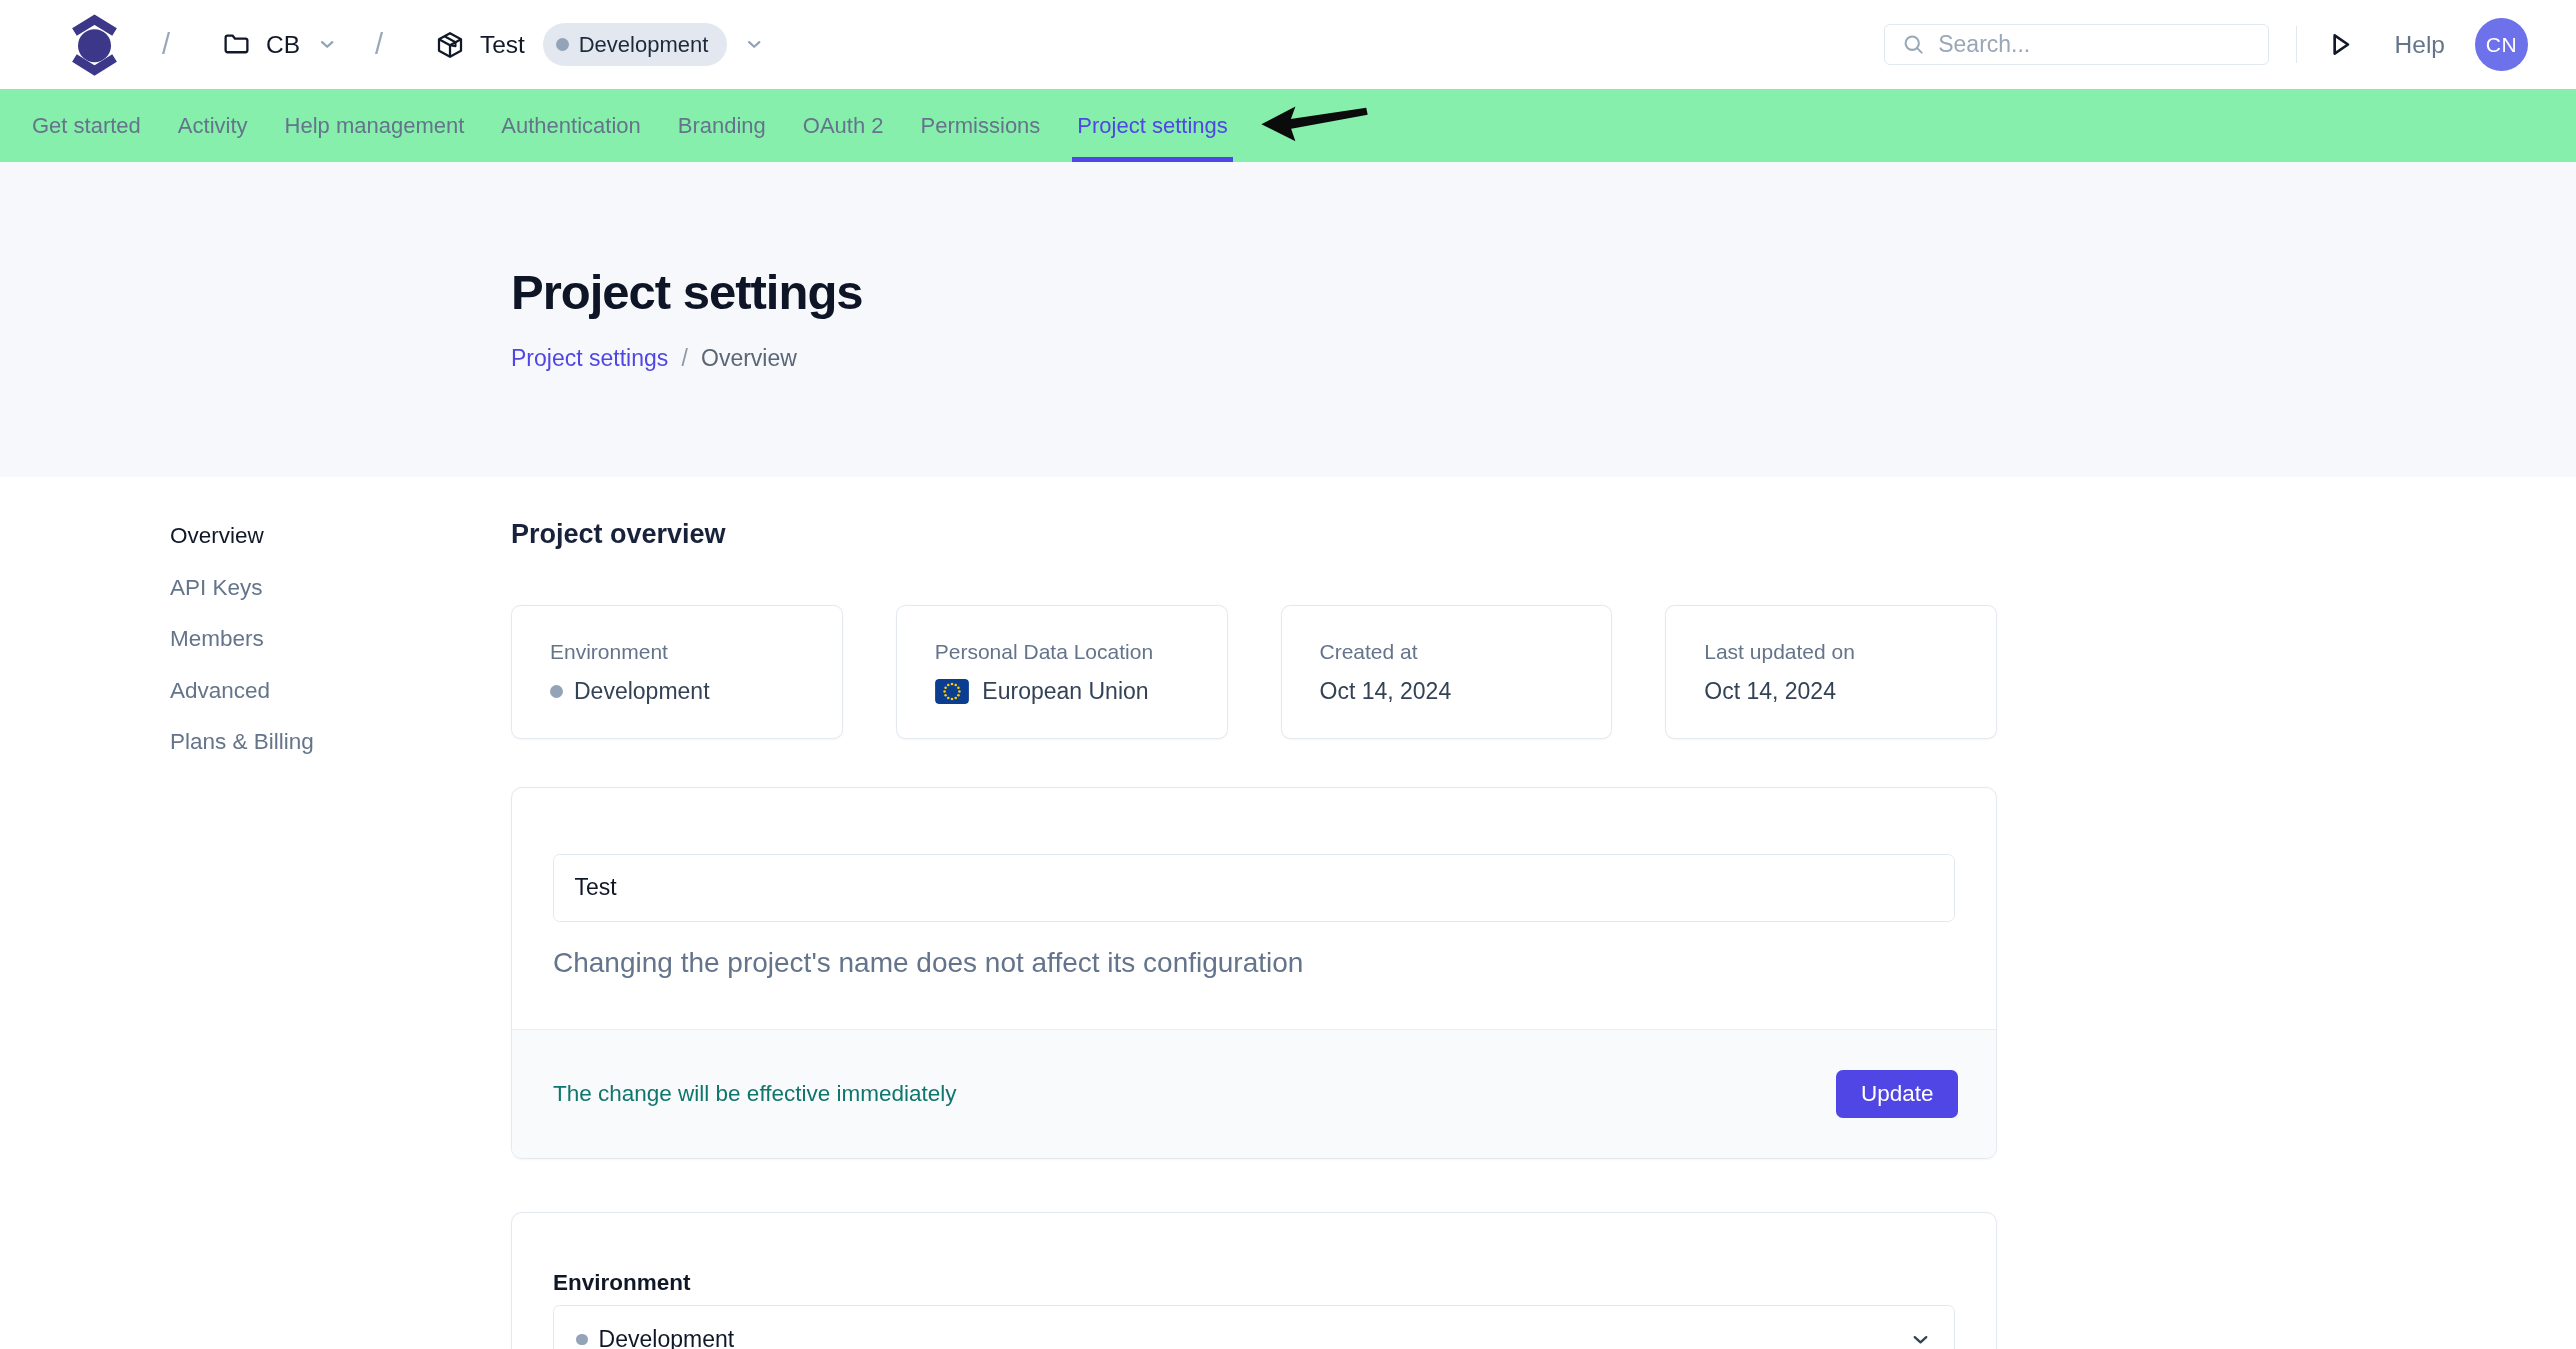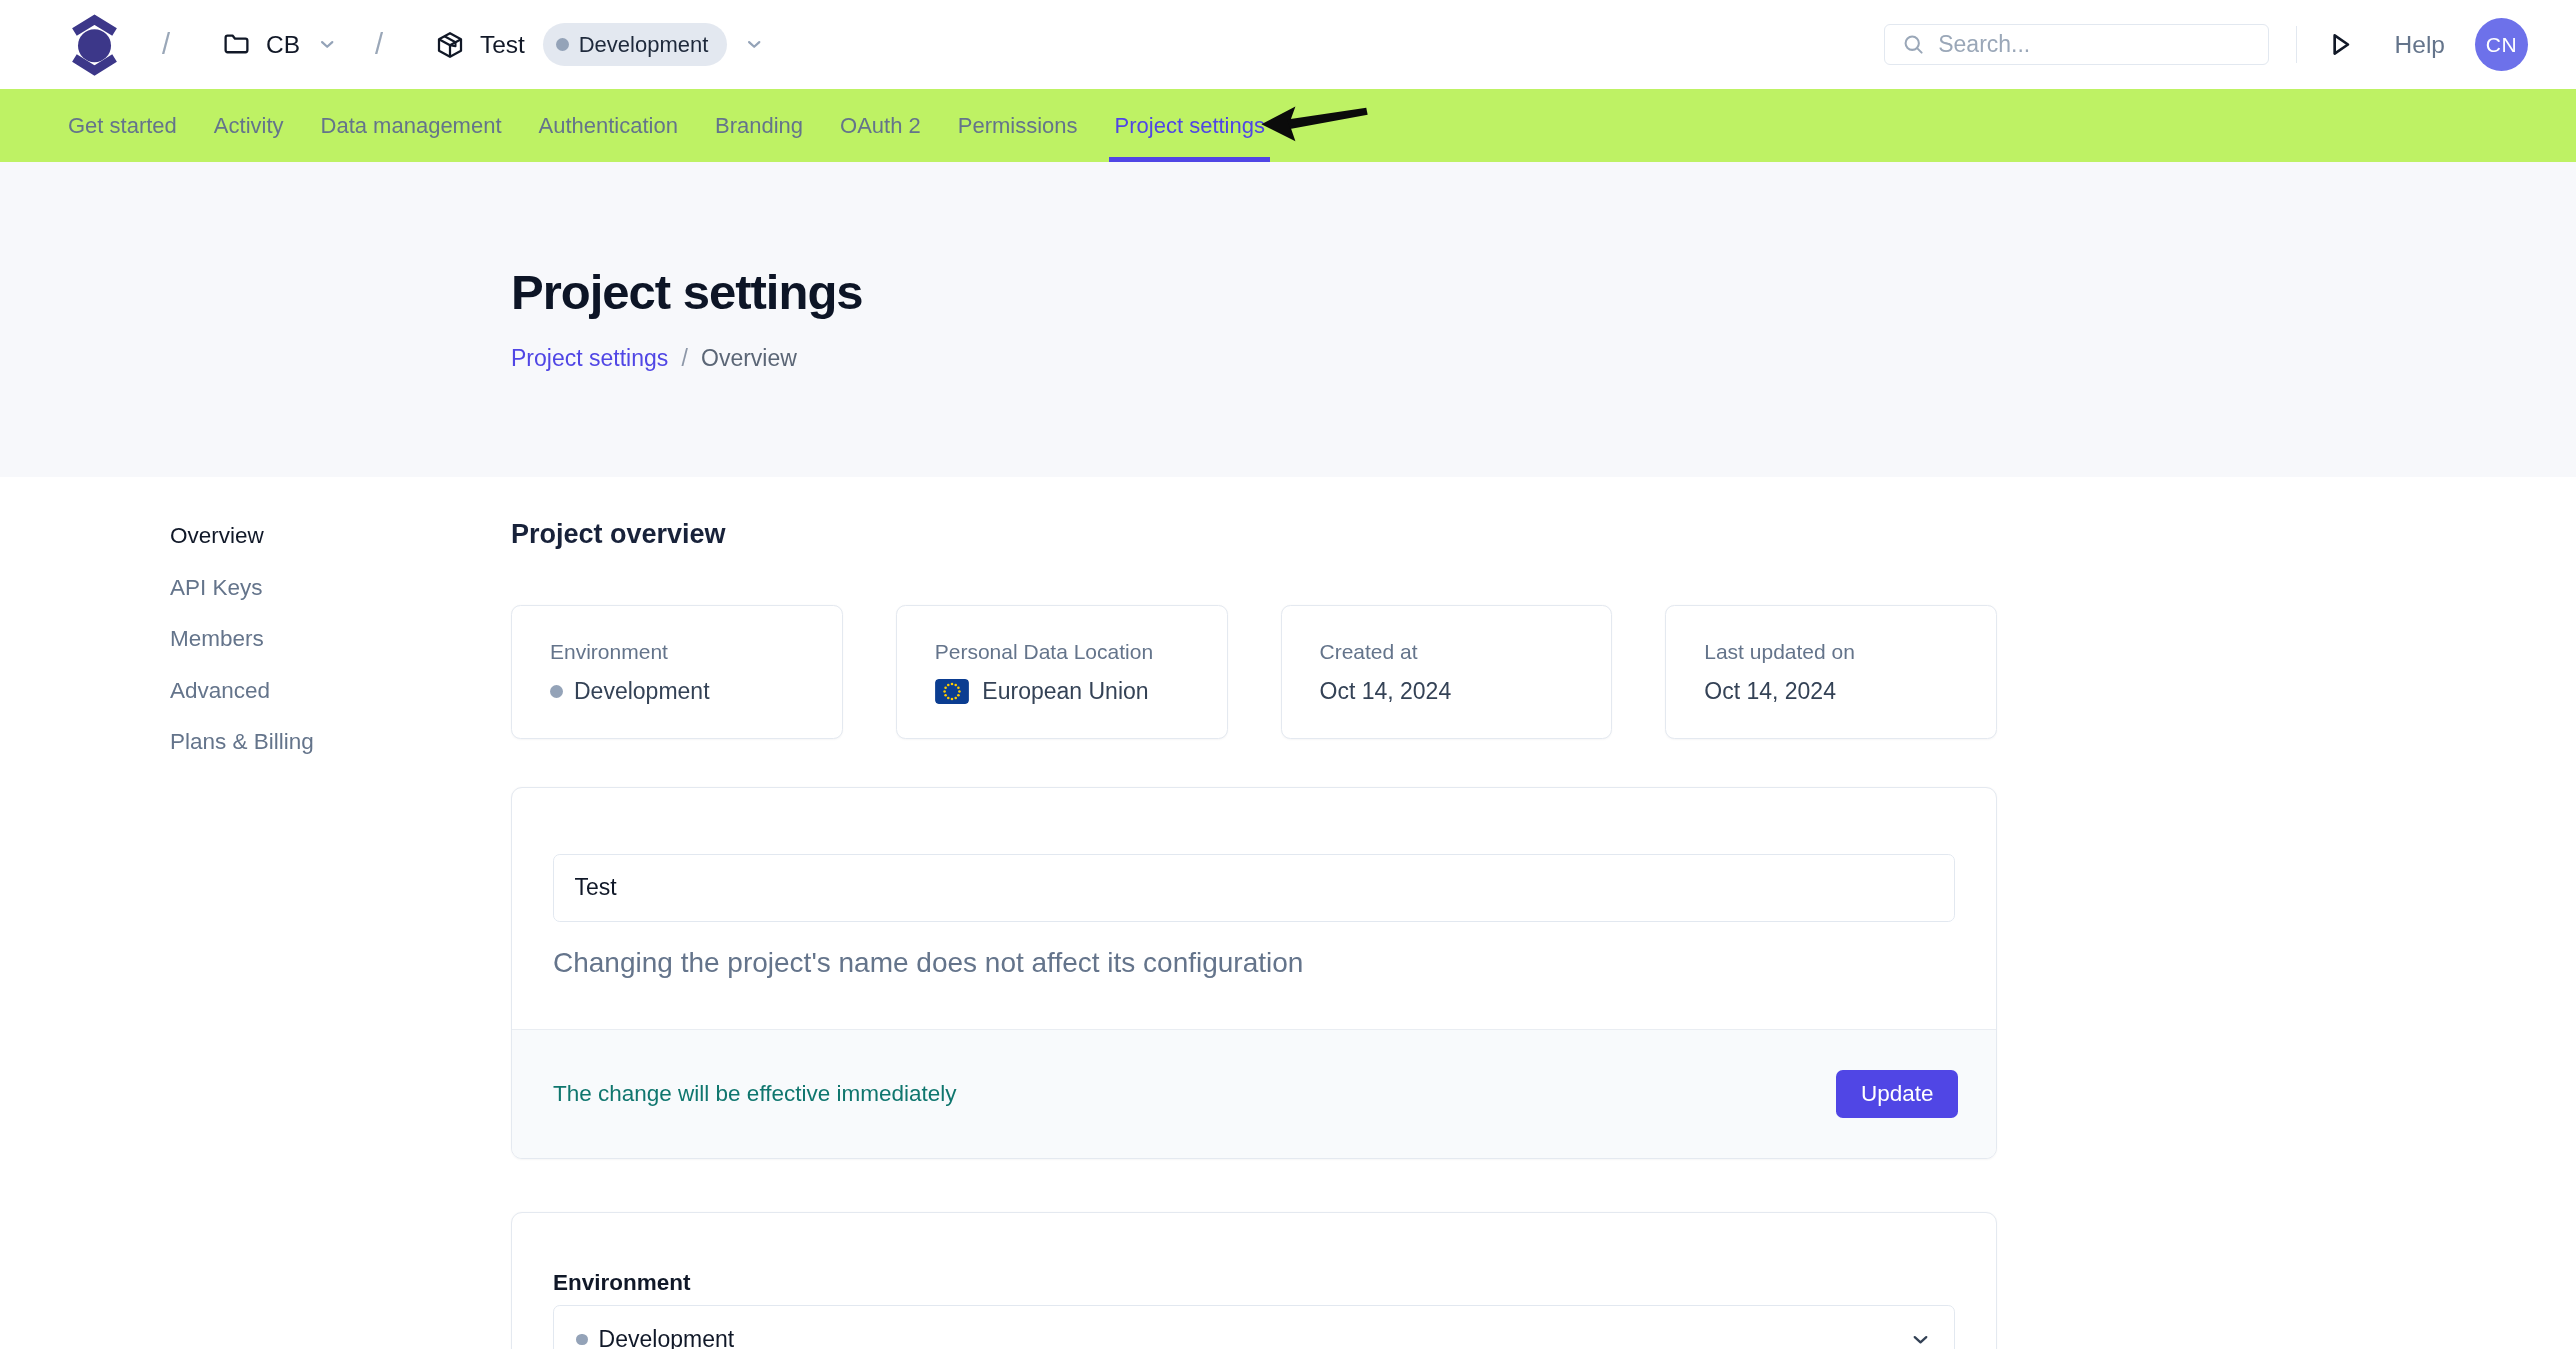--- a/index.html
+++ b/index.html
@@ -30,22 +30,22 @@
   .search input{border:none; outline:none; flex:1; margin-left:12.3px; font-size:23px;
     font-family:inherit; color:#334155; background:transparent;}
   .search input::placeholder{color:#9AA7B8;}
   .tb-divider{width:1.4px; height:37px; background:#E2E8F0; margin:0 23px 0 27px;}
   .play-btn{background:none; border:none; cursor:pointer; padding:4.1px;}
   .help{font-size:24.5px; color:var(--c-text-slate); margin:0 30px 0 37px; cursor:pointer;}
   .avatar{width:53px; height:53px; border-radius:50%; background:var(--c-avatar-bg); color:#fff;
     font-size:21px; display:flex; align-items:center; justify-content:center; cursor:pointer; letter-spacing:0.7px;}
 
   
-  .tabs{height:73px; display:flex; align-items:center; padding-left:68px; gap:37px;
-    background:#bef264; position:relative;}
+  .tabs{height:73px; display:flex; align-items:center; padding-left:32px; gap:37px;
+    background:#86efac; position:relative;}
   .tab{position:relative; height:100%; display:flex; align-items:center; font-size:22px;
     color:var(--c-text-slate); cursor:pointer; white-space:nowrap;}
   .tab.active{color:var(--c-accent);}
   .tab.active::after{content:""; position:absolute; left:-5.5px; right:-5.5px; bottom:0; height:5.5px;
     background:var(--c-accent);}
   .annotation-arrow{position:absolute; left:1260px; top:13.6px; pointer-events:none;}
 
   
   .hero{height:315px; background:var(--c-hero-bg); padding:102px 0 0 511px;}
   .hero h1{font-size:49px; font-weight:700; letter-spacing:-1px; color:#0D1526;}
@@ -152,21 +152,21 @@
   </button>
 
   <span class="help">Help</span>
 
   <div class="avatar">CN</div>
 </header>
 
 <nav class="tabs">
   <span class="tab">Get started</span>
   <span class="tab">Activity</span>
-  <span class="tab">Data management</span>
+  <span class="tab">Help management</span>
   <span class="tab">Authentication</span>
   <span class="tab">Branding</span>
   <span class="tab">OAuth 2</span>
   <span class="tab">Permissions</span>
   <span class="tab active">Project settings</span>
 
   <svg class="annotation-arrow" width="109" height="41" viewBox="0 0 160 60">
     <polygon points="2,31 52,5 43,30 52,56" fill="#0B0B0B"></polygon>
     <polygon points="40,24 156,7 158,17 44,38" fill="#0B0B0B"></polygon>
   </svg>

